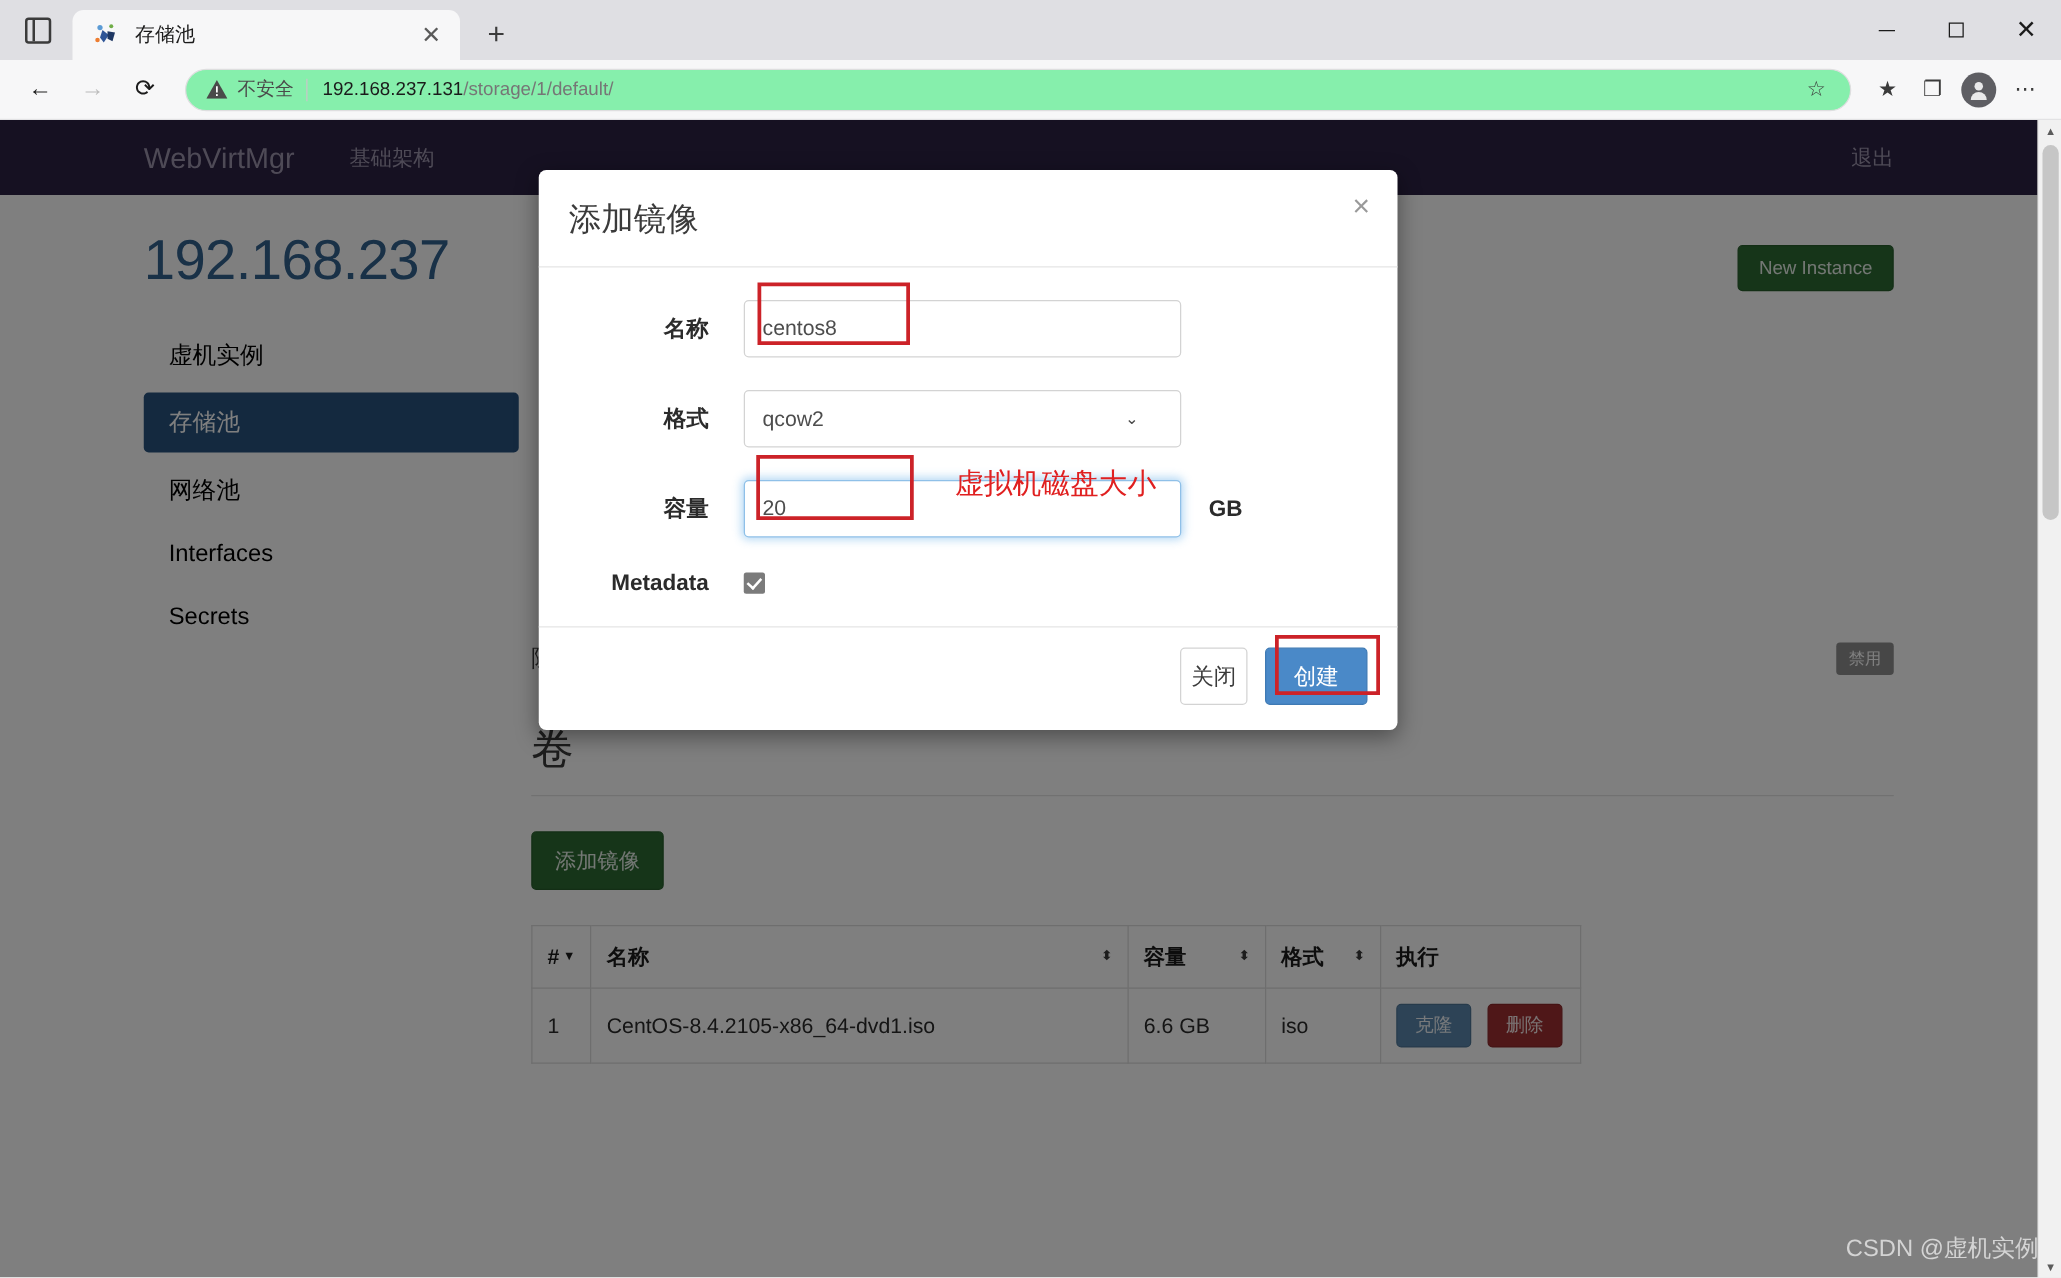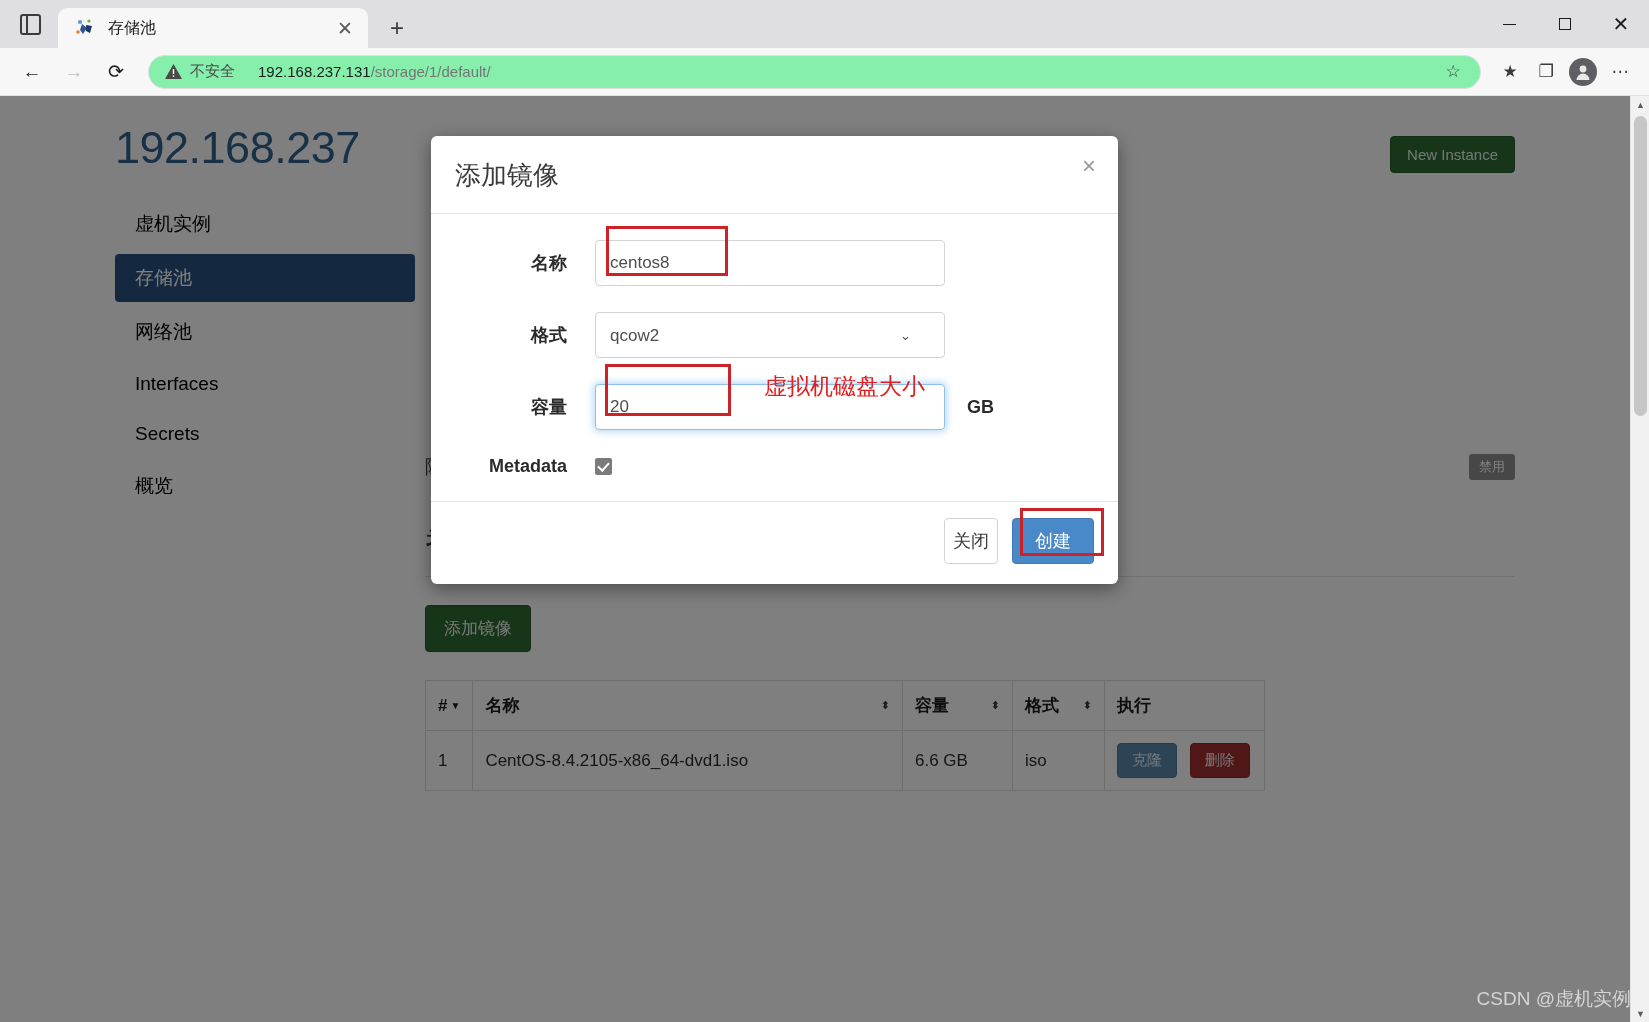--- a/index.html
+++ b/index.html
@@ -305,36 +305,42 @@
         <circle cx="10" cy="7" r="3.4" fill="#e9e9ea"></circle>
         <path d="M3.6 18 a6.4 6.4 0 0 1 12.8 0 Z" fill="#e9e9ea"></path>
       </svg>
     </div>
     <div class="tb-ico">⋯</div>
   </div>
 
   <div class="viewport">
     <div class="page">
 
+      <div class="navbar">
+        <div class="navbar-inner">
+          <div class="brand">WebVirtMgr</div>
+          <div class="nav-link">基础架构</div>
+          <div class="nav-right nav-link">退出</div>
+        </div>
+      </div>
 
       <div class="container">
         <div class="page-head">
           <div class="page-title">192.168.237</div>
           <button class="btn-new">New Instance</button>
         </div>
 
         <div class="body-row">
 
           <div class="sidebar">
             <div class="side-item">虚机实例</div>
             <div class="side-item active">存储池</div>
             <div class="side-item">网络池</div>
             <div class="side-item">Interfaces</div>
             <div class="side-item">Secrets</div>
-            <div class="side-item">概览</div>
           </div>
 
           <div class="content">
             <div style="height:260px"></div>
             <div class="obscured-line">
               <span>随物理机间启</span>
               <span class="badge-grey">禁用</span>
             </div>
 
             <div class="sec-title">卷</div>

